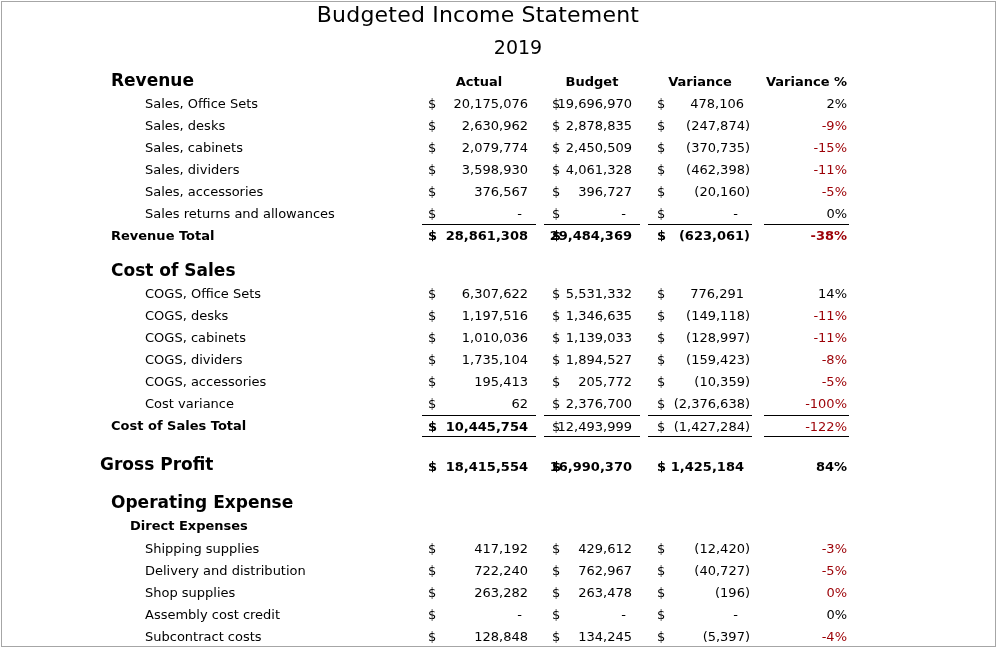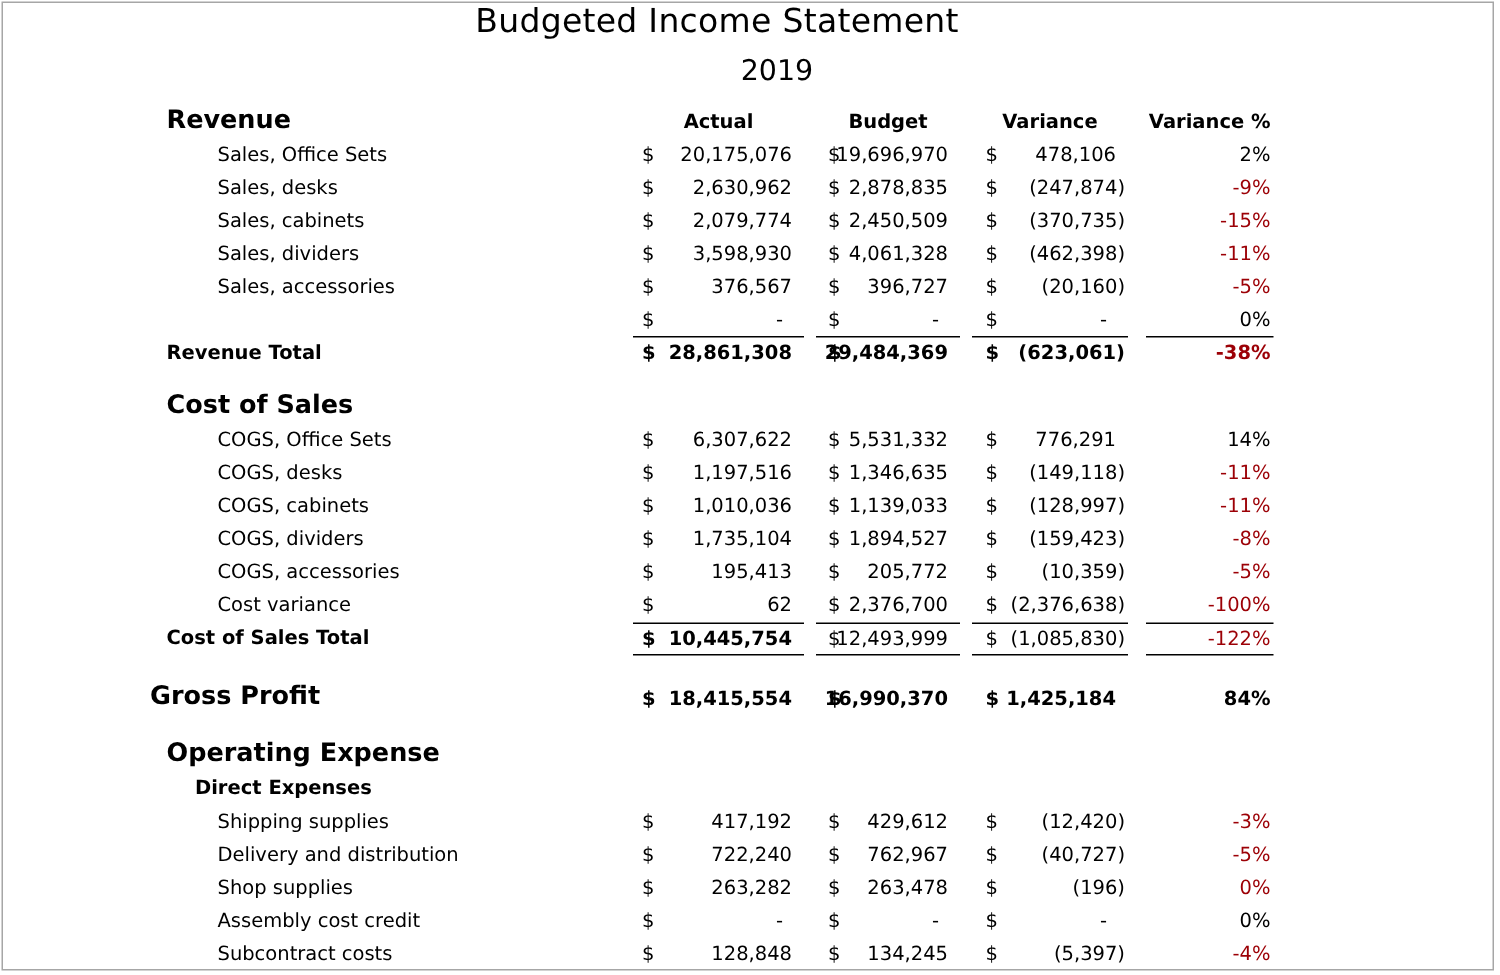--- a/index.html
+++ b/index.html
@@ -135,20 +135,21 @@
       </div>
       <div class="cell c-var">
         <span class="sym">$</span>
         <span class="num" style="right: 2px;">(20,160)</span>
       </div>
       <div class="cell c-pct">
         <span class="num neg">-5%</span>
       </div>
     </div>
     <div class="row" style="top: 203px;">
+      <span class="lbl">Sales returns and allowances</span>
       <div class="cell c-act bot">
         <span class="sym">$</span>
         <span class="num" style="right: 14px;">-</span>
       </div>
       <div class="cell c-bud bot">
         <span class="sym">$</span>
         <span class="num" style="right: 14px;">-</span>
       </div>
       <div class="cell c-var bot">
         <span class="sym">$</span>
@@ -289,21 +290,21 @@
       <div class="cell c-act top bot b">
         <span class="sym">$</span>
         <span class="num">10,445,754</span>
       </div>
       <div class="cell c-bud top bot">
         <span class="sym">$</span>
         <span class="num">12,493,999</span>
       </div>
       <div class="cell c-var top bot">
         <span class="sym">$</span>
-        <span class="num" style="right: 2px;">(1,085,830)</span>
+        <span class="num" style="right: 2px;">(1,427,284)</span>
       </div>
       <div class="cell c-pct top bot">
         <span class="num neg">-122%</span>
       </div>
     </div>
     <div class="row total" style="top: 456px;">
       <span class="lbl" style="font-size: 17px; top: -2px; font-weight: bold; left: 100px;">Gross Profit</span>
       <div class="cell c-act b">
         <span class="sym">$</span>
         <span class="num">18,415,554</span>

